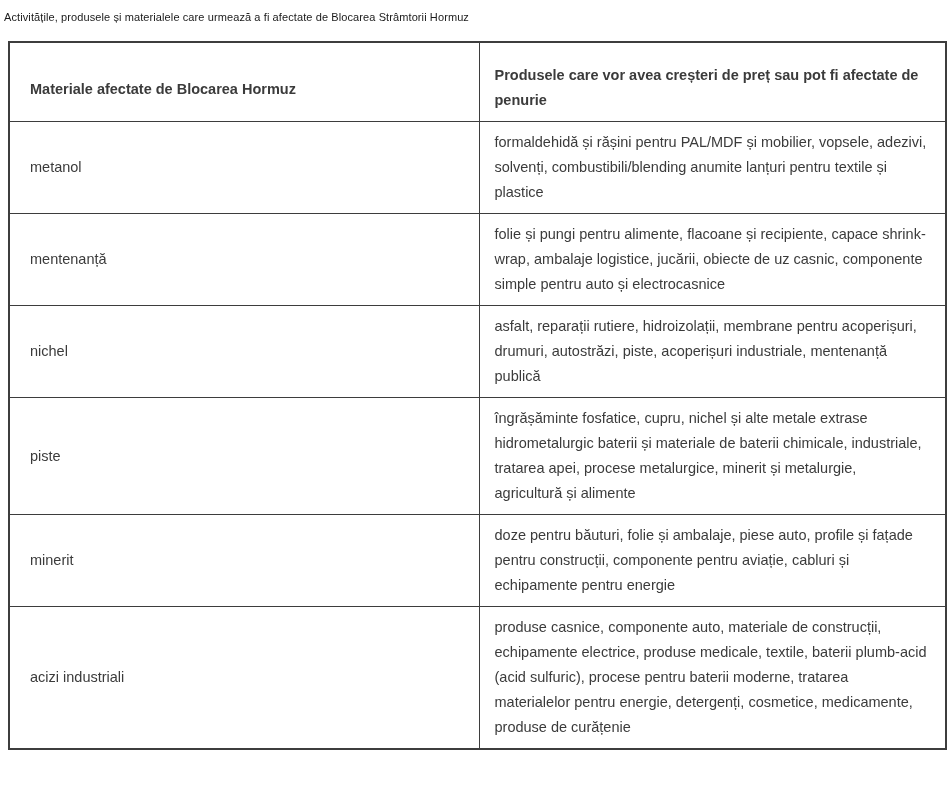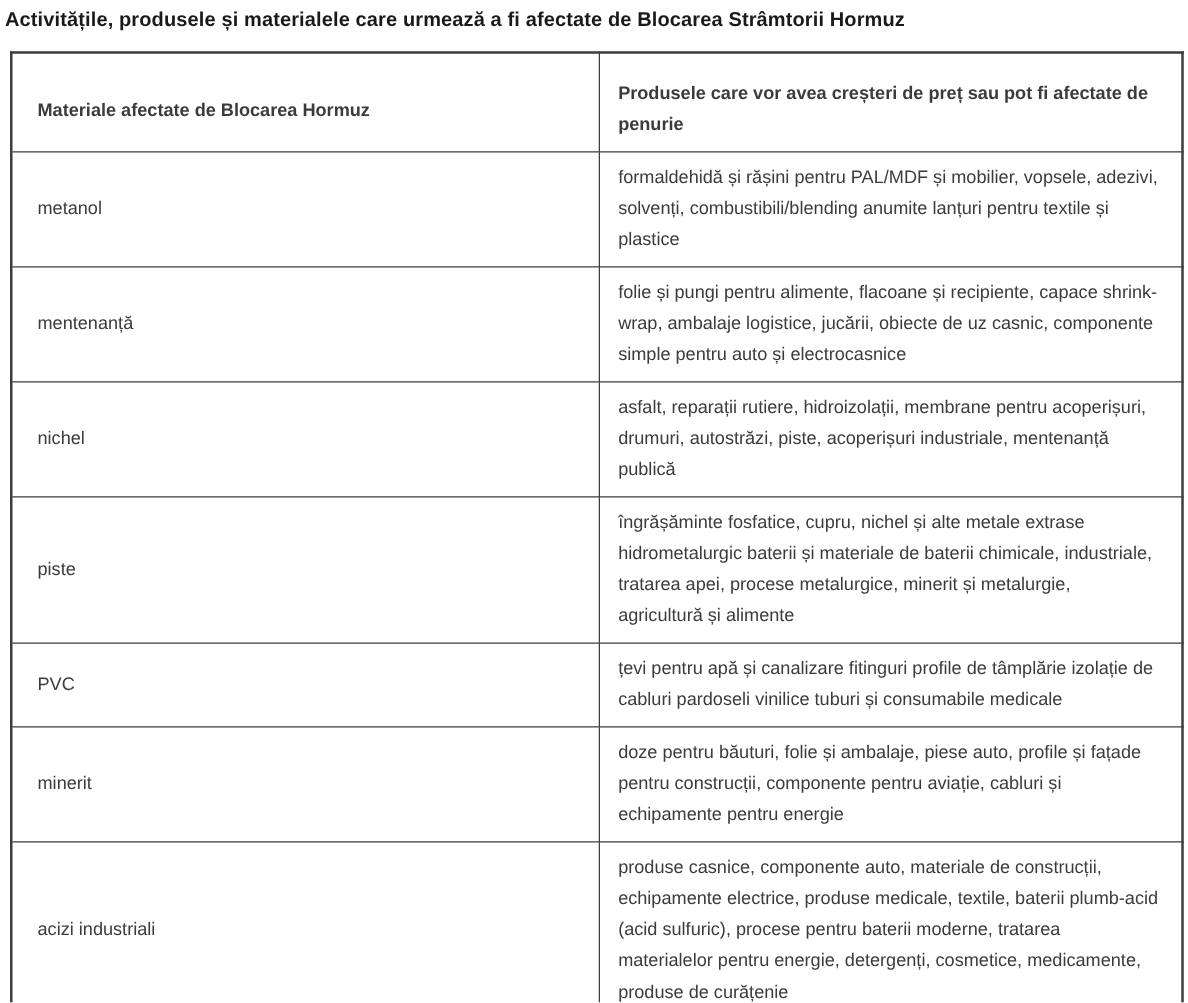--- a/index.html
+++ b/index.html
@@ -11,22 +11,22 @@
   }
   .page {
     width: 950px;
     height: 802px;
     box-sizing: border-box;
     padding: 8px 0 0 4px;
     background: #ffffff;
     overflow: hidden;
   }
   .page-title {
-    font-size: 16px;
-    font-weight: bold;
+    font-size: 11px;
+    font-weight: normal;
     color: #1a1a1a;
     line-height: 18px;
     margin: 0 0 0 0;
     letter-spacing: 0.1px;
   }
   table.materials-table {
     border-collapse: collapse;
     table-layout: fixed;
     width: 937px;
     margin: 15px 0 0 4px;
@@ -102,24 +102,20 @@
         </tr>
         <tr>
           <td class="material-cell">nichel</td>
           <td class="products-cell">asfalt, reparații rutiere, hidroizolații, membrane pentru acoperișuri, drumuri, autostrăzi, piste, acoperișuri industriale, mentenanță publică</td>
         </tr>
         <tr>
           <td class="material-cell">piste</td>
           <td class="products-cell">îngrășăminte fosfatice, cupru, nichel și alte metale extrase hidrometalurgic baterii și materiale de baterii chimicale, industriale, tratarea apei, procese metalurgice, minerit și metalurgie, agricultură și alimente</td>
         </tr>
         <tr>
-          <td class="material-cell">PVC</td>
-          <td class="products-cell">țevi pentru apă și canalizare fitinguri profile de tâmplărie izolație de cabluri pardoseli vinilice tuburi și consumabile medicale</td>
-        </tr>
-        <tr>
           <td class="material-cell">minerit</td>
           <td class="products-cell">doze pentru băuturi, folie și ambalaje, piese auto, profile și fațade pentru construcții, componente pentru aviație, cabluri și echipamente pentru energie</td>
         </tr>
         <tr>
           <td class="material-cell">acizi industriali</td>
           <td class="products-cell">produse casnice, componente auto, materiale de construcții, echipamente electrice, produse medicale, textile, baterii plumb-acid (acid sulfuric), procese pentru baterii moderne, tratarea materialelor pentru energie, detergenți, cosmetice, medicamente, produse de curățenie</td>
         </tr>
       </tbody>
   </table>
 

